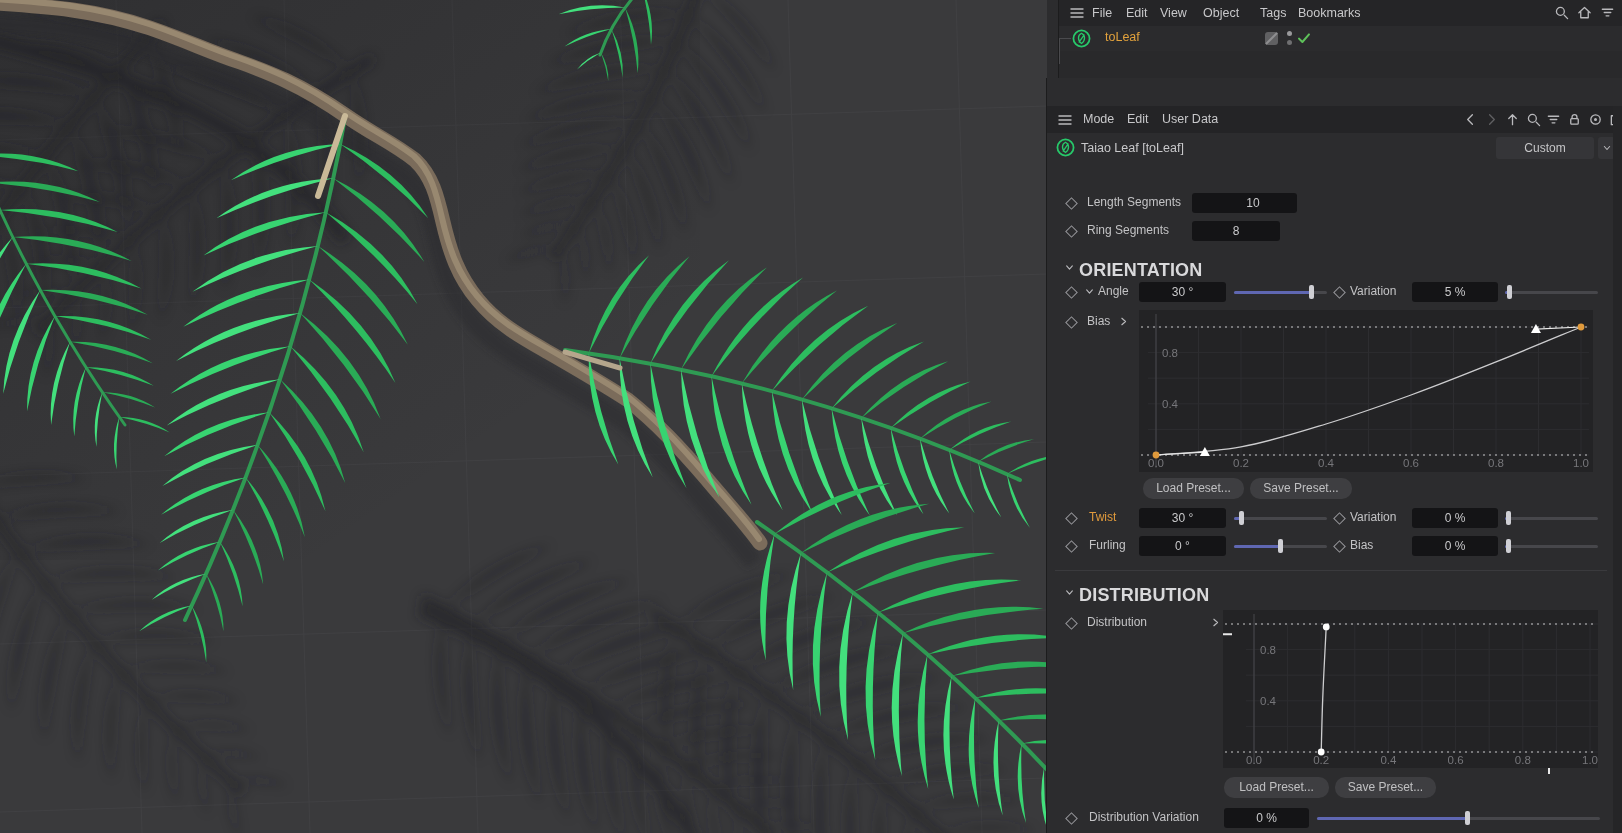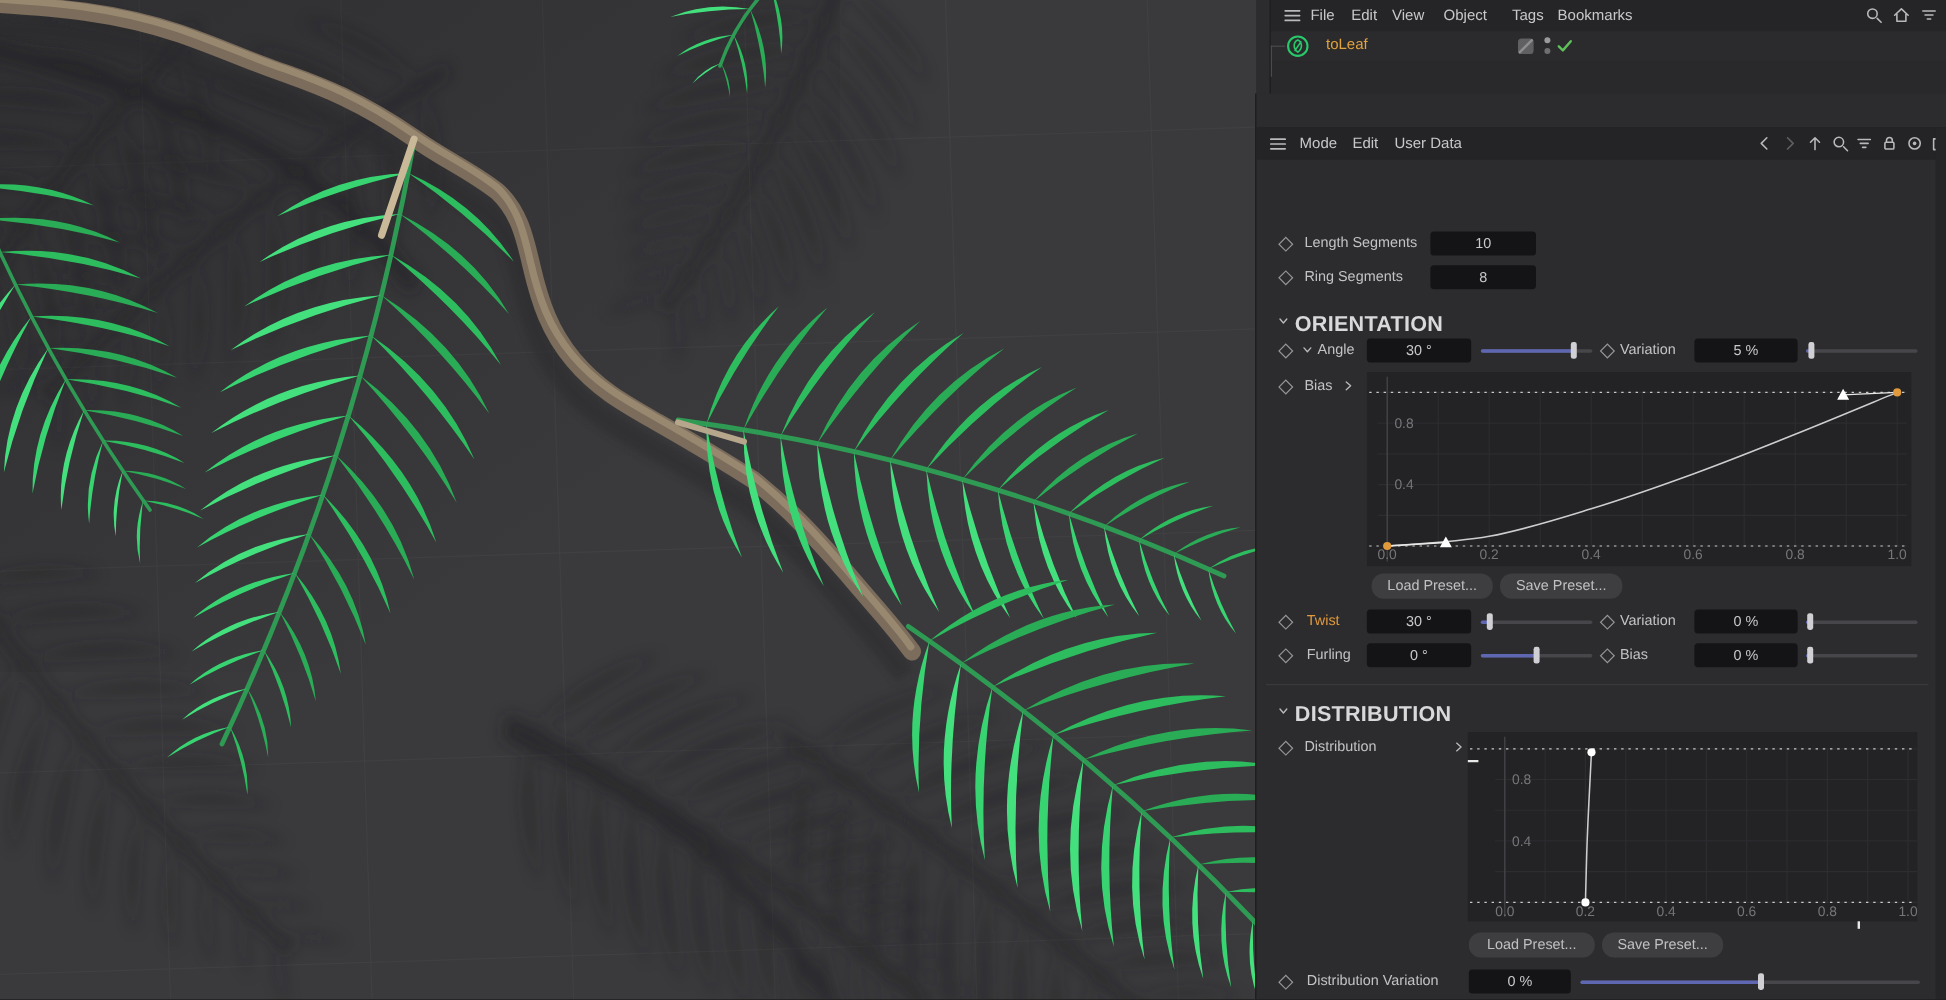--- a/index.html
+++ b/index.html
@@ -469,24 +469,37 @@
             <circle cx="8" cy="8" r="5" fill="none" stroke="#b9b9bc" stroke-width="1.4"></circle>
             <circle cx="8" cy="8" r="1.6" fill="#b9b9bc"></circle>
           </svg>
         </span>
         <span class="ticon" style="left: 562px; top: 6px;">
           <svg width="15" height="15" viewBox="0 0 16 16">
             <path d="M6.5,4H2.5V13.5H12V9.5 M8.5,2.5H13.5V7.5 M13.2,2.8L8,8" fill="none" stroke="#b9b9bc" stroke-width="1.4" stroke-linecap="round" stroke-linejoin="round"></path>
           </svg>
         </span>
       </div>
+    <div id="attr-title-row" style="position:absolute;top:55px;left:0;width:576px;height:30px;">
+        <span class="ticon" style="left: 9px; top: 5px;">
+          <svg width="19" height="19" viewBox="0 0 16 16">
+            <circle cx="8" cy="8" r="6.8" fill="none" stroke="#27c96a" stroke-width="1.5"></circle>
+            <path d="M8,3.6 C11.4,5.2 11.4,9.6 8,12.2 C4.6,9.6 4.6,5.2 8,3.6 Z M6,11 L10.2,5" fill="none" stroke="#27c96a" stroke-width="1.1" stroke-linecap="round" stroke-linejoin="round"></path>
+          </svg>
+        </span>
+        <span style="position: absolute; left: 34px; top: 8px; font-size: 12.5px; color: rgb(201, 201, 203);">Taiao Leaf [toLeaf]</span>
+        <span class="ddbox" style="left: 449px; top: 4px; width: 98px;">Custom</span>
+        <span class="ddbox" style="left: 551px; top: 4px; width: 17px;"><svg width="12" height="12" viewBox="0 0 16 16" style="margin-top: 5px;">
+            <path d="M4.5,6 8,10 11.5,6" fill="none" stroke="#b9b9bc" stroke-width="1.4" stroke-linecap="round" stroke-linejoin="round"></path>
+          </svg></span>
+      </div>
     <div id="attr-content" style="position:absolute;top:112px;left:0;width:576px;height:643px;">
         <span class="dia" style="left: 20px; top: 9px;"></span>
         <span class="plabel" style="left: 40px; top: 5px;">Length Segments</span>
-        <span class="pinput" style="left: 145px; top: 3px; width: 88px;">10</span>
+        <span class="pinput" style="left: 145px; top: 3px; width: 88px; padding-left: 17px;">10</span>
         <span class="dia" style="left: 20px; top: 37px;"></span>
         <span class="plabel" style="left: 40px; top: 33px;">Ring Segments</span>
         <span class="pinput" style="left: 145px; top: 31px; width: 88px;">8</span>
         <span class="ticon" style="left: 16px; top: 71px;">
           <svg width="13" height="13" viewBox="0 0 16 16">
             <path d="M4.5,6 8,10 11.5,6" fill="none" stroke="#b9b9bc" stroke-width="1.4" stroke-linecap="round" stroke-linejoin="round"></path>
           </svg>
         </span>
         <span class="plabel bold" style="left: 32px; top: 70px;">ORIENTATION</span>
         <span class="dia" style="left: 20px; top: 98px;"></span>

